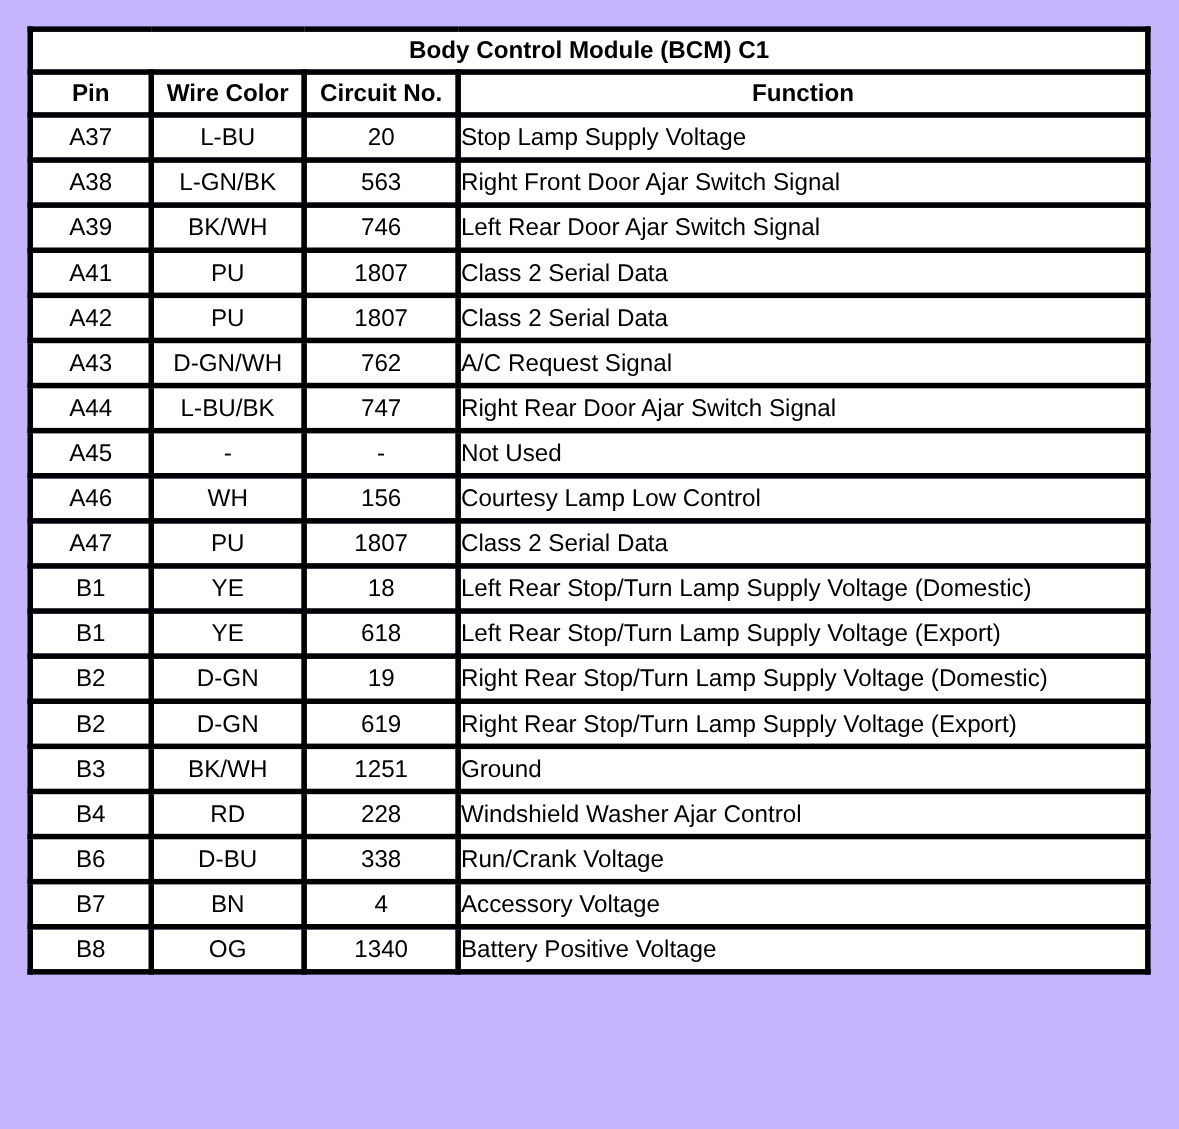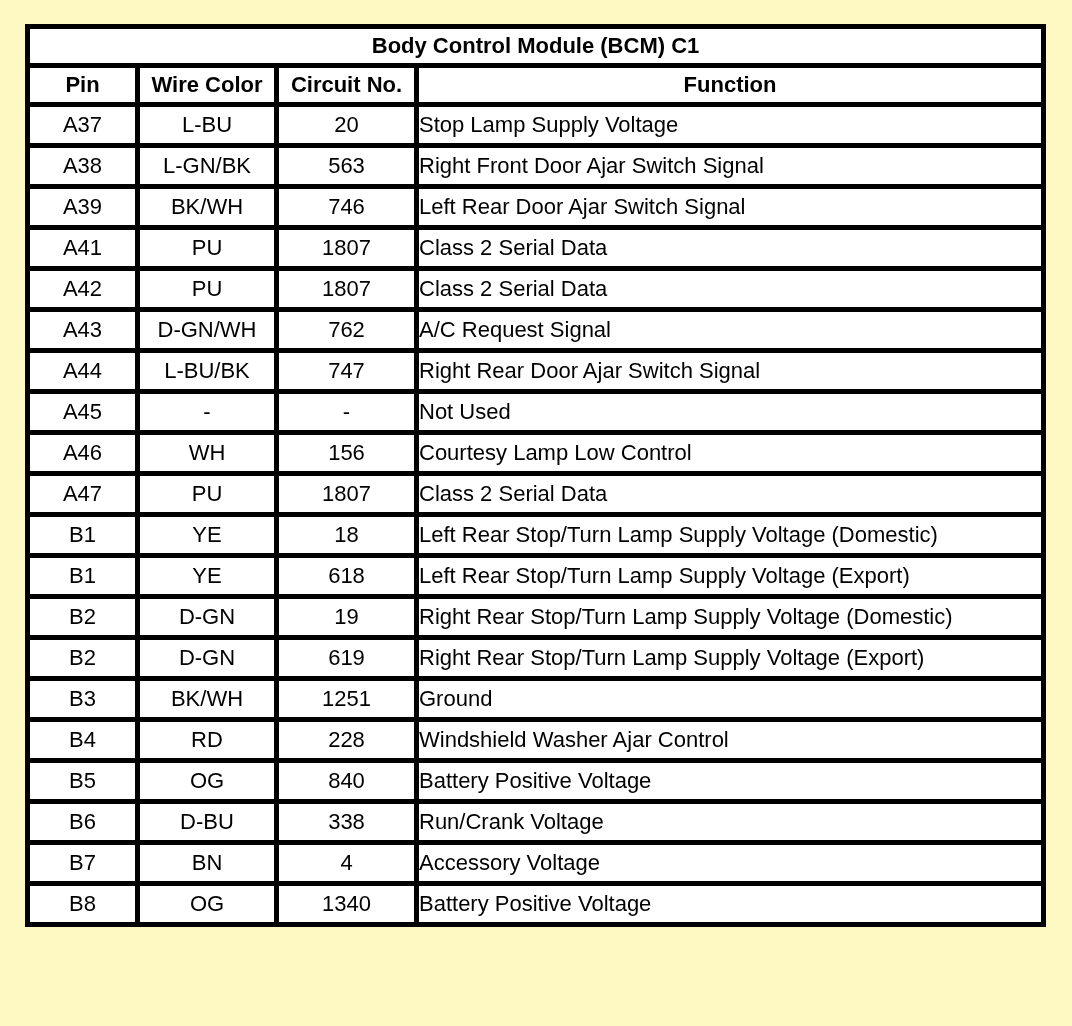--- a/index.html
+++ b/index.html
@@ -4,21 +4,21 @@
 <style>
   html, body {
     margin: 0;
     padding: 0;
     background: #ffffff;
   }
   .page {
     position: relative;
     width: 1072px;
     height: 1026px;
-    background: #fef9c3;
+    background: #c4b5fd;
     font-family: "Liberation Sans", sans-serif;
     color: #000000;
     overflow: hidden;
   }
   table.pinout {
     position: absolute;
     left: 25px;
     top: 24px;
     width: 1016px;
     border-collapse: collapse;
@@ -169,26 +169,20 @@
         <td class="col-circuit">1251</td>
         <td class="col-function">Ground</td>
       </tr>
       <tr class="data-row">
         <td class="col-pin">B4</td>
         <td class="col-wire">RD</td>
         <td class="col-circuit">228</td>
         <td class="col-function">Windshield Washer Ajar Control</td>
       </tr>
       <tr class="data-row">
-        <td class="col-pin">B5</td>
-        <td class="col-wire">OG</td>
-        <td class="col-circuit">840</td>
-        <td class="col-function">Battery Positive Voltage</td>
-      </tr>
-      <tr class="data-row">
         <td class="col-pin">B6</td>
         <td class="col-wire">D-BU</td>
         <td class="col-circuit">338</td>
         <td class="col-function">Run/Crank Voltage</td>
       </tr>
       <tr class="data-row">
         <td class="col-pin">B7</td>
         <td class="col-wire">BN</td>
         <td class="col-circuit">4</td>
         <td class="col-function">Accessory Voltage</td>

